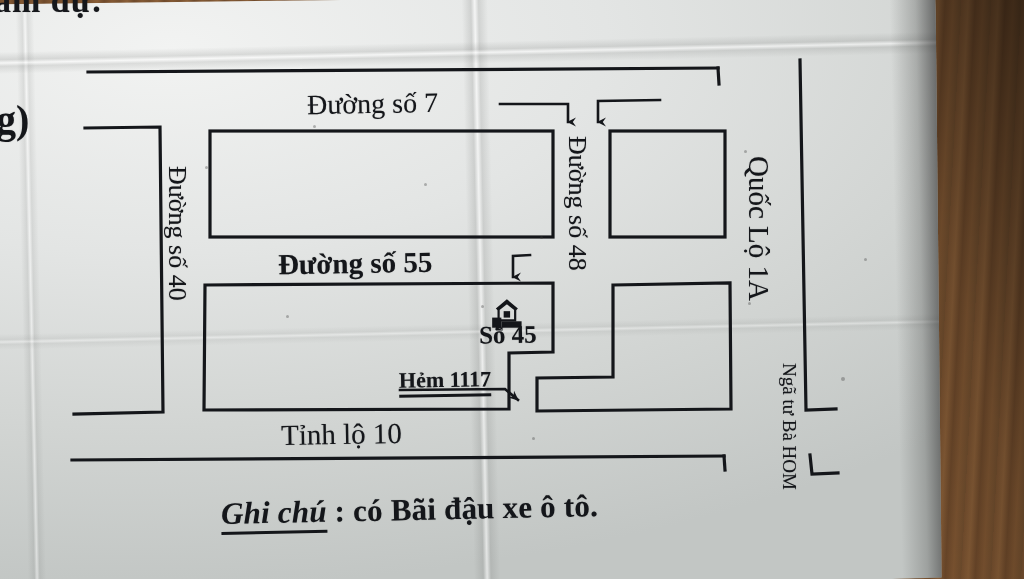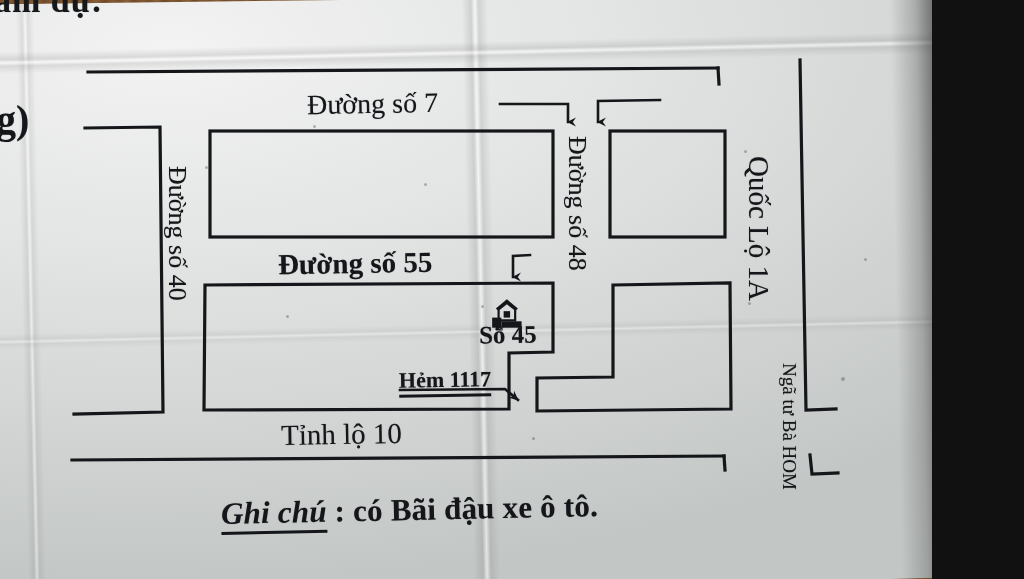--- a/index.html
+++ b/index.html
@@ -1,17 +1,17 @@
 <!DOCTYPE html>
 <html><head>
 <meta charset="utf-8">
 <style>
   html,body{margin:0;padding:0;background:#111;}
   #root{
-    position:relative;width:932px;height:579px;overflow:hidden;
+    position:relative;width:1024px;height:579px;overflow:hidden;
     font-family:"Liberation Serif", serif;
   }
   
   .desk{
     position:absolute;inset:0;
     background:
       repeating-linear-gradient(93deg,
         #7a5230 0px, #8a5f38 7px, #6f4a2b 14px, #825833 22px, #74502f 30px),
       linear-gradient(100deg,#5a3a22 0%,#8a6038 45%,#6b4526 100%);
   }

